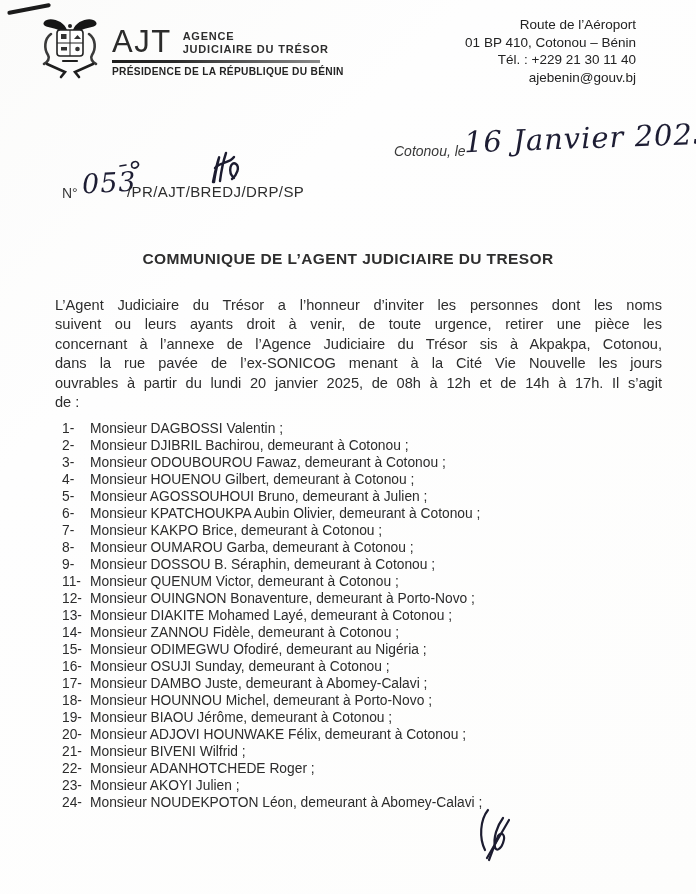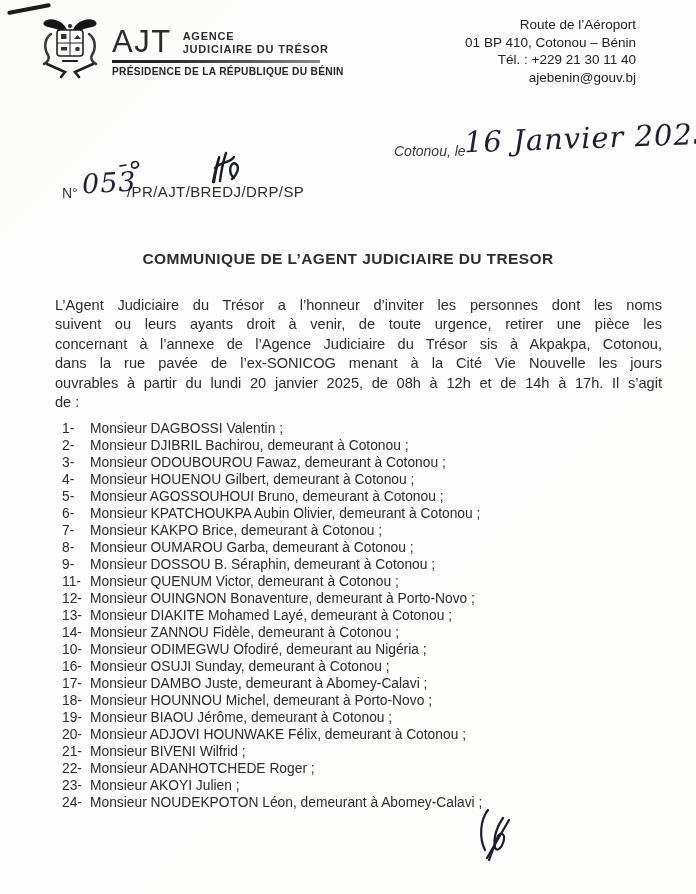--- a/index.html
+++ b/index.html
@@ -205,21 +205,21 @@
         <span class="txt">Monsieur ODOUBOUROU Fawaz, demeurant à Cotonou ;</span>
       </div>
 
       <div class="list-row">
         <span class="num">4-</span>
         <span class="txt">Monsieur HOUENOU Gilbert, demeurant à Cotonou ;</span>
       </div>
 
       <div class="list-row">
         <span class="num">5-</span>
-        <span class="txt">Monsieur AGOSSOUHOUI Bruno, demeurant à Cotonou ;</span>
+        <span class="txt">Monsieur AGOSSOUHOUI Bruno, demeurant à Julien ;</span>
       </div>
 
       <div class="list-row">
         <span class="num">6-</span>
         <span class="txt">Monsieur KPATCHOUKPA Aubin Olivier, demeurant à Cotonou ;</span>
       </div>
 
       <div class="list-row">
         <span class="num">7-</span>
         <span class="txt">Monsieur KAKPO Brice, demeurant à Cotonou ;</span>
@@ -250,21 +250,21 @@
         <span class="num">13-</span>
         <span class="txt">Monsieur DIAKITE Mohamed Layé, demeurant à Cotonou ;</span>
       </div>
 
       <div class="list-row">
         <span class="num">14-</span>
         <span class="txt">Monsieur ZANNOU Fidèle, demeurant à Cotonou ;</span>
       </div>
 
       <div class="list-row">
-        <span class="num">10-</span>
+        <span class="num">15-</span>
         <span class="txt">Monsieur ODIMEGWU Ofodiré, demeurant au Nigéria ;</span>
       </div>
 
       <div class="list-row">
         <span class="num">16-</span>
         <span class="txt">Monsieur OSUJI Sunday, demeurant à Cotonou ;</span>
       </div>
 
       <div class="list-row">
         <span class="num">17-</span>

